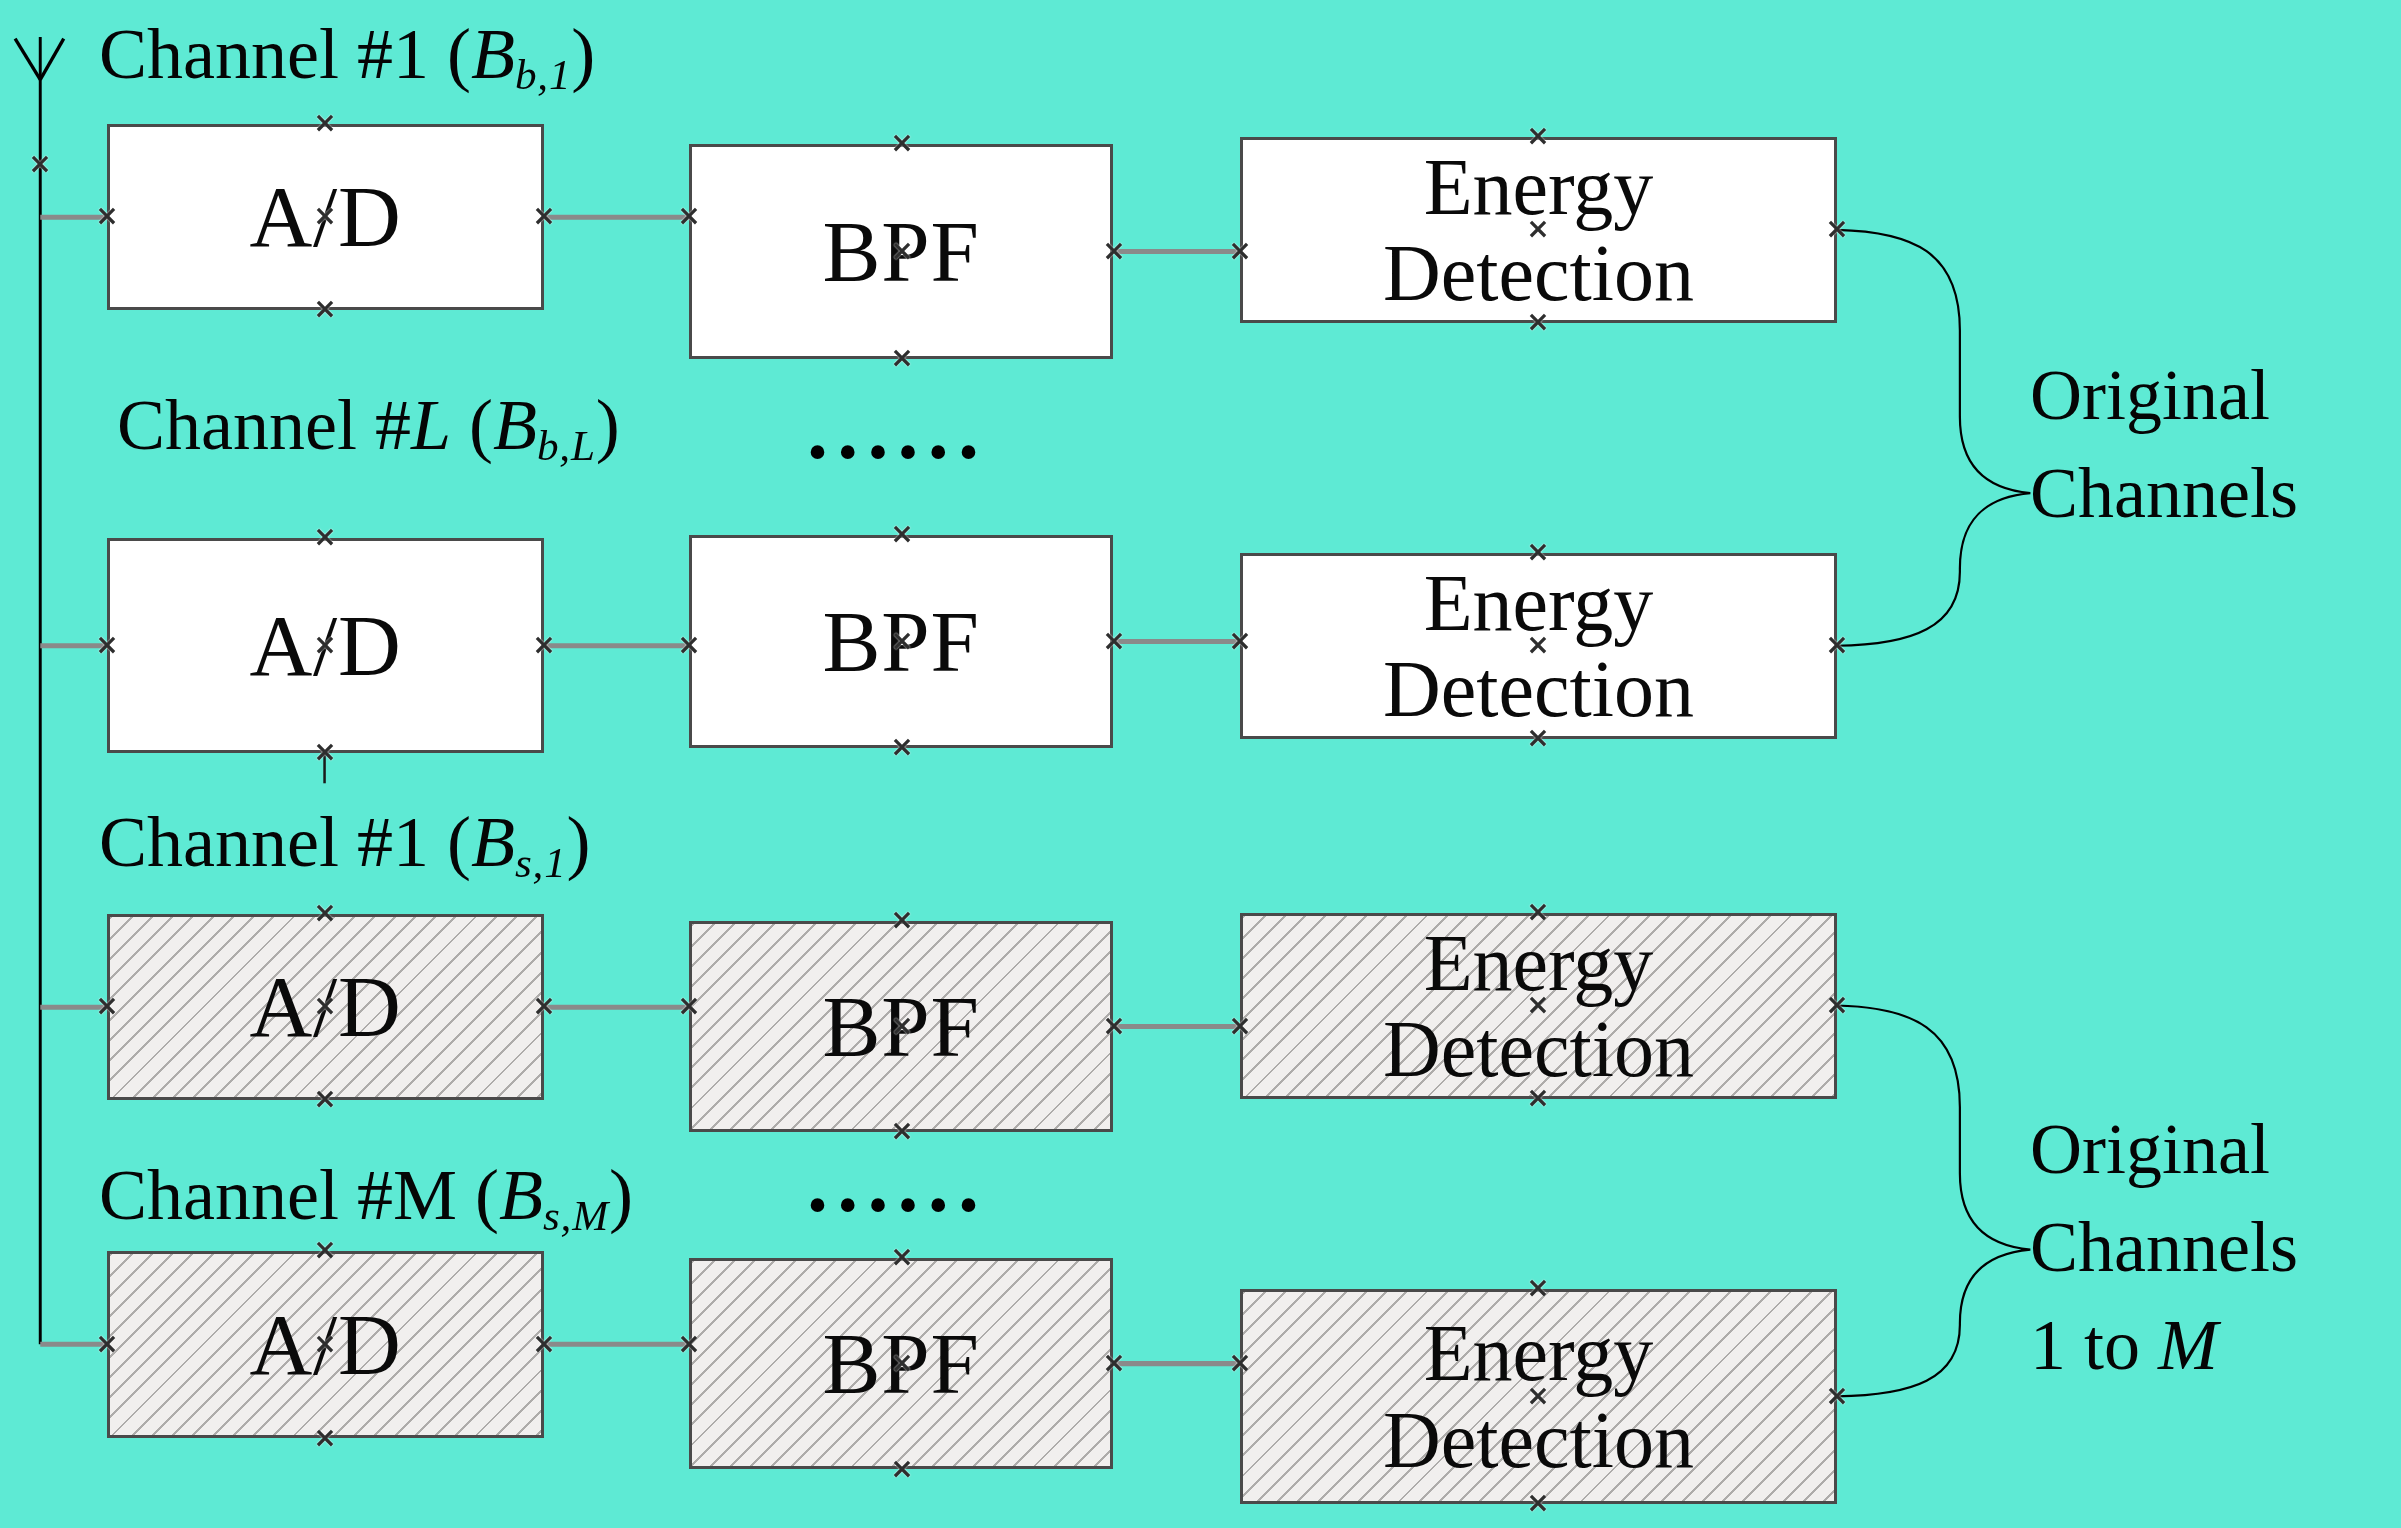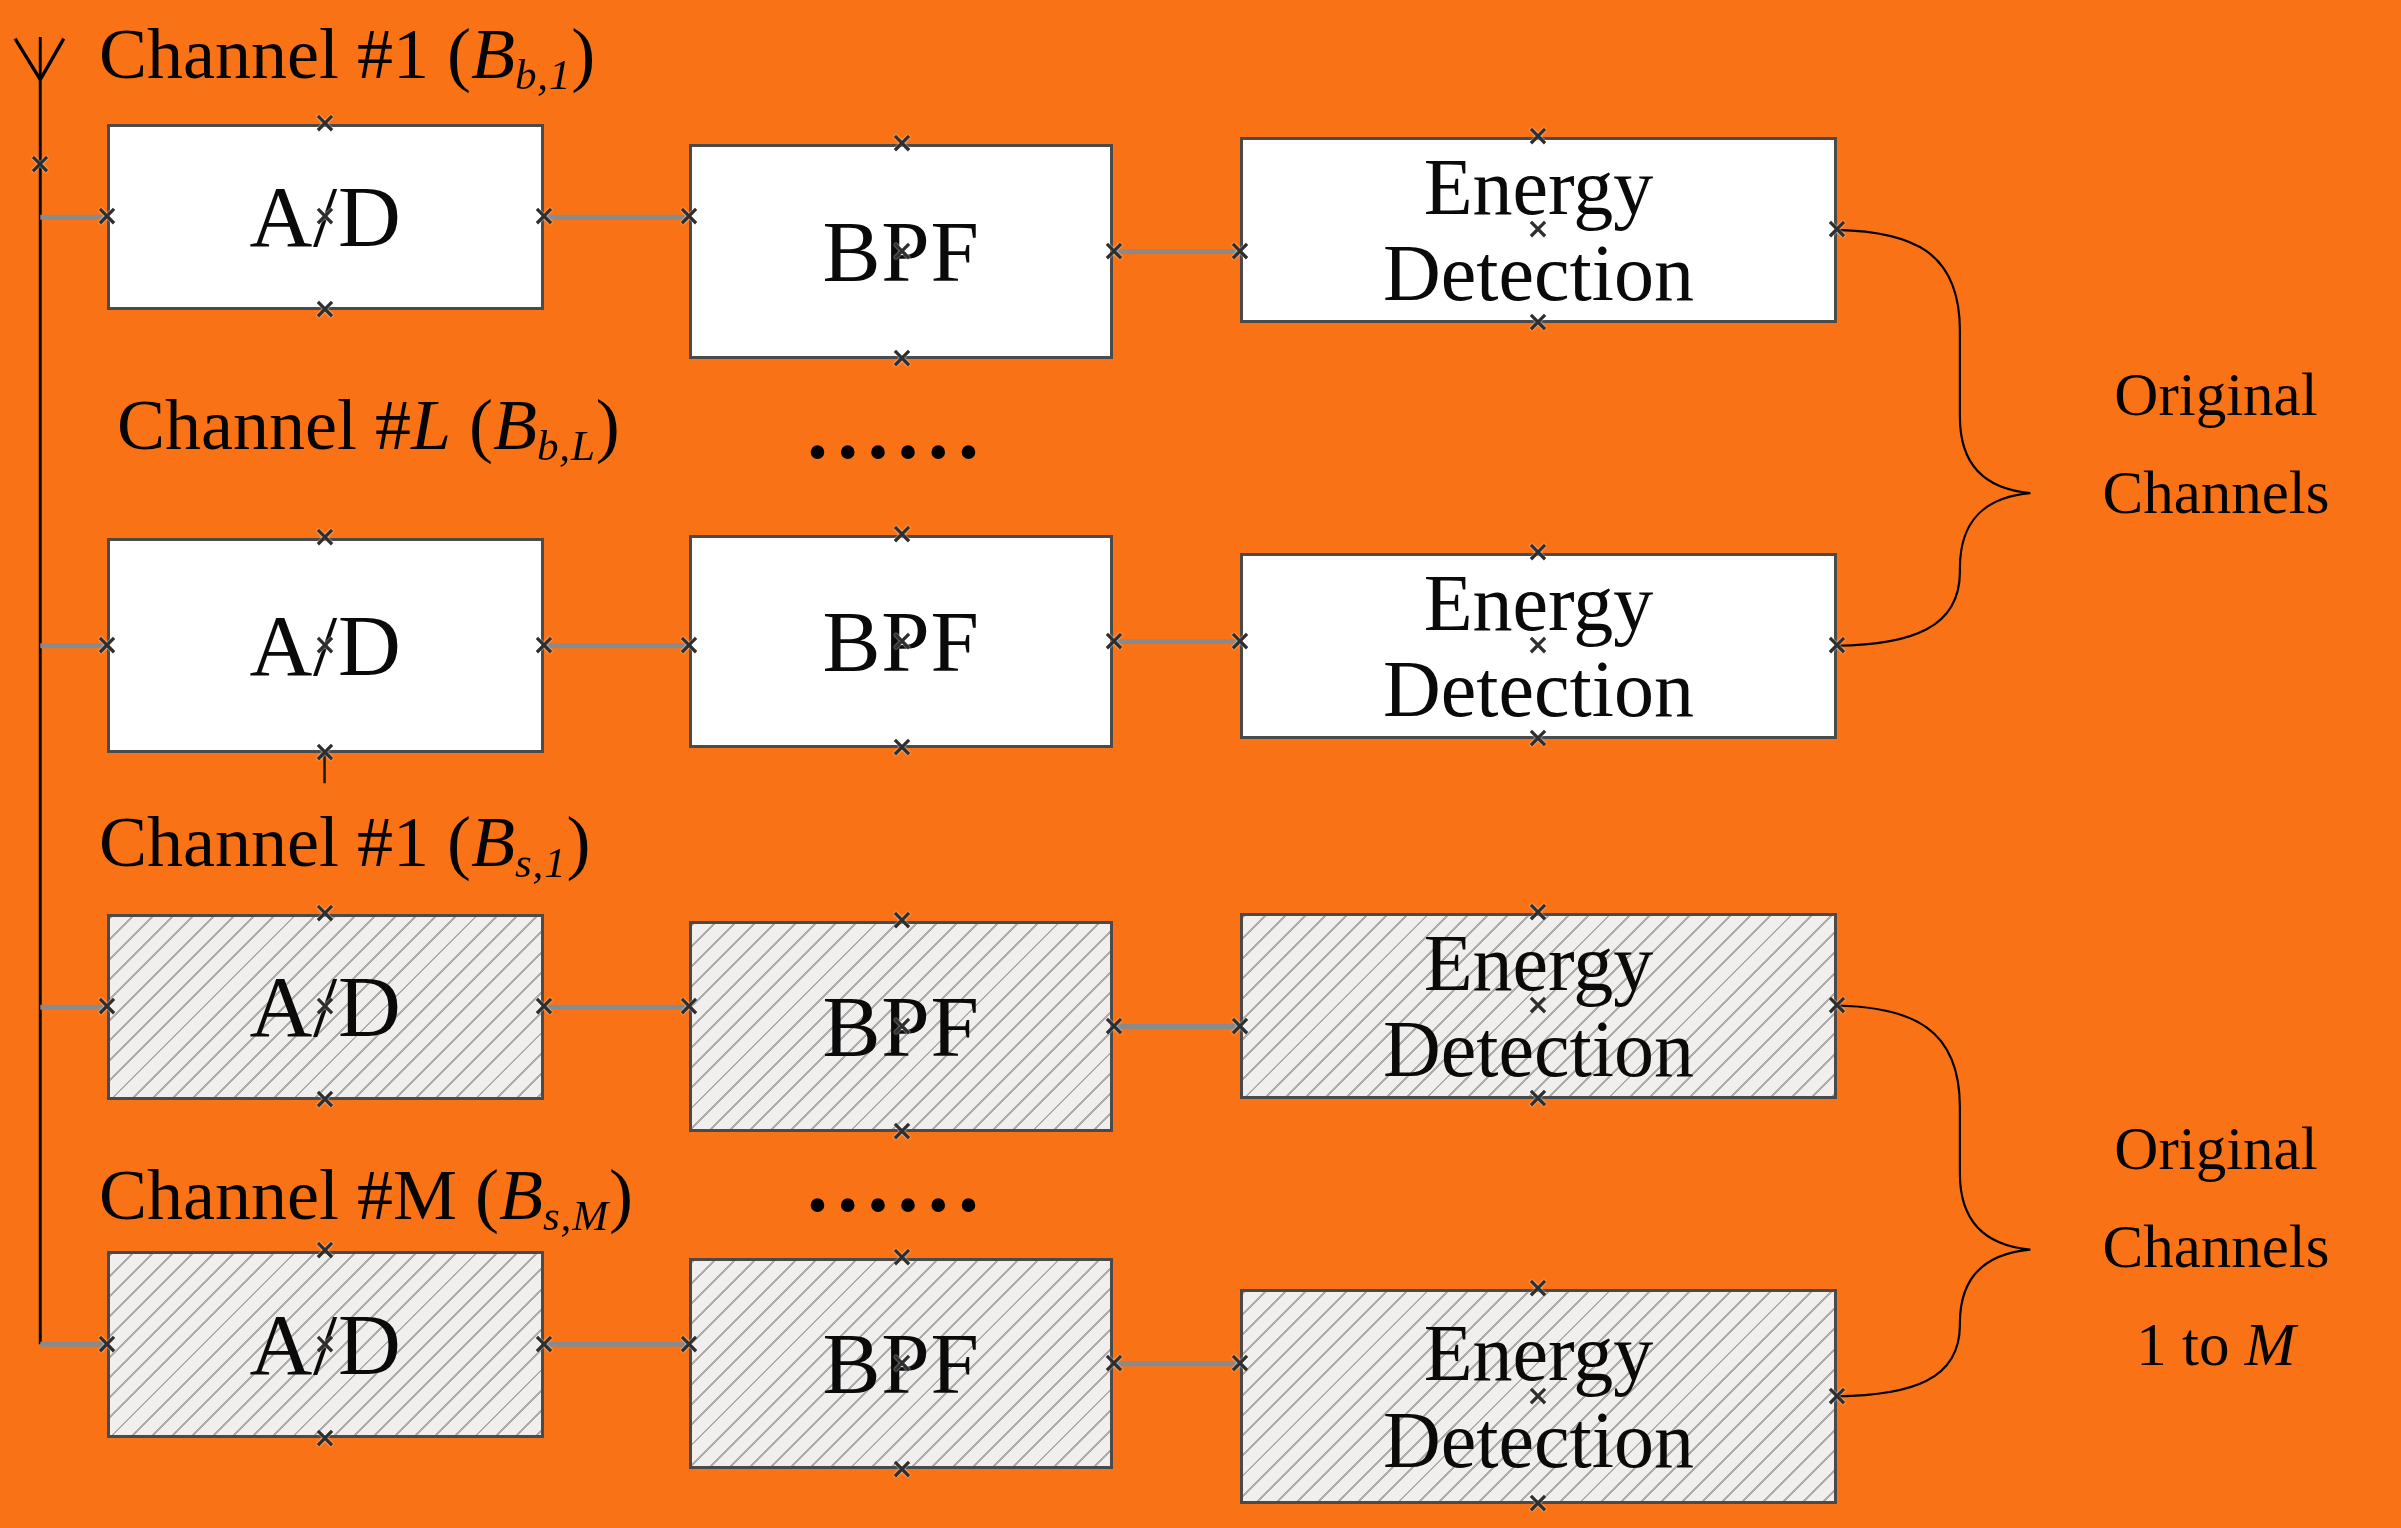--- a/index.html
+++ b/index.html
@@ -1,17 +1,17 @@
 <!DOCTYPE html>
 <html style="font-size:13.4px"><head>
 <meta charset="utf-8">
 <style>
   html,body{margin:0;padding:0;background:#ffffff;}
   #canvas{
-    position:relative;width:2401px;height:1528px;background:#f97316;overflow:hidden;
+    position:relative;width:2401px;height:1528px;background:#5eead4;overflow:hidden;
     font-family:"Liberation Serif", serif;color:#000;
   }
   #wiring{position:absolute;left:0;top:0;z-index:1;}
   .block{
     position:absolute;z-index:2;box-sizing:border-box;
     border:3.4px solid #4a4a4a;background:#ffffff;
     display:flex;align-items:center;justify-content:center;flex-direction:column;
     text-align:center;line-height:1.08;
   }
   .block .lbl{font-size:87px;color:#0a0a0a;letter-spacing:0.8px;}
@@ -23,21 +23,21 @@
   .chan-label{
     position:absolute;z-index:3;font-size:72px;line-height:1.2;white-space:nowrap;color:#050505;
   }
   .chan-label .var{font-style:italic;}
   .chan-label .sub{font-size:0.6em;font-style:italic;vertical-align:-0.25em;letter-spacing:0.8px;}
   .ellipsis{
     position:absolute;z-index:3;font-size:84px;font-weight:bold;line-height:84px;
     letter-spacing:9.2px;white-space:nowrap;color:#000;
   }
   .group-label{
-    position:absolute;z-index:3;font-size:61px;line-height:98px;text-align:center;color:#050505;
+    position:absolute;z-index:3;font-size:72px;line-height:98px;text-align:left;color:#050505;
   }
   .group-label .var{font-style:italic;}
   .marker{
     position:absolute;z-index:4;transform:translate(-50%,-54%);
     font-family:"DejaVu Sans", sans-serif;font-size:28px;font-weight:bold;color:#2e2e2e;
     text-shadow:0 0 1.7px #ffffff;pointer-events:none;
   }
 </style>
 </head>
 <body>

